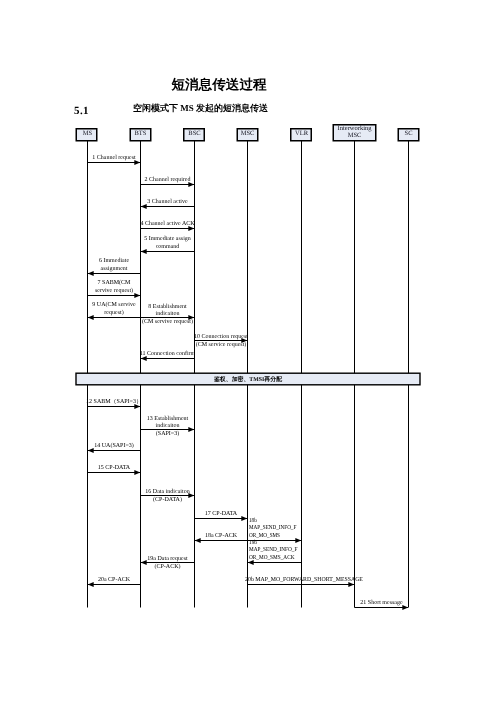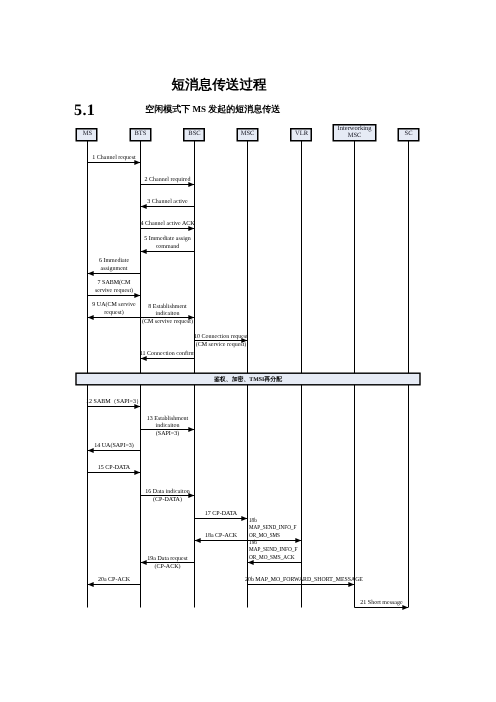--- a/index.html
+++ b/index.html
@@ -2,21 +2,21 @@
 <html><head>
 <meta charset="utf-8">
 <style>
   html,body{margin:0;padding:0;background:#ffffff;}
   body{width:496px;height:702px;font-family:"Liberation Serif",serif;color:#000;overflow:hidden;}
   #page{position:relative;width:496px;height:702px;background:#fff;}
   #doc-title{position:absolute;left:0;top:78px;width:438px;text-align:center;
              font-size:13.6px;font-weight:bold;line-height:14px;}
   #sec-head{position:absolute;left:74px;top:105.5px;font-size:9.0px;font-weight:bold;
             white-space:nowrap;line-height:10px;}
-  #sec-head .num{margin-right:10px;font-size:16px;letter-spacing:0.4px;
+  #sec-head .num{margin-right:4px;font-size:11px;letter-spacing:0.4px;
                  position:relative;top:0px;}
   #sec-head .title{position:relative;top:-2.3px;margin-left:40px;}
   #seq{position:absolute;left:0;top:0;}
   svg text{font-family:"Liberation Serif",serif;}
   *{-webkit-font-smoothing:antialiased;text-rendering:geometricPrecision;}
 </style>
 </head>
 <body>
 
 <div id="page">

